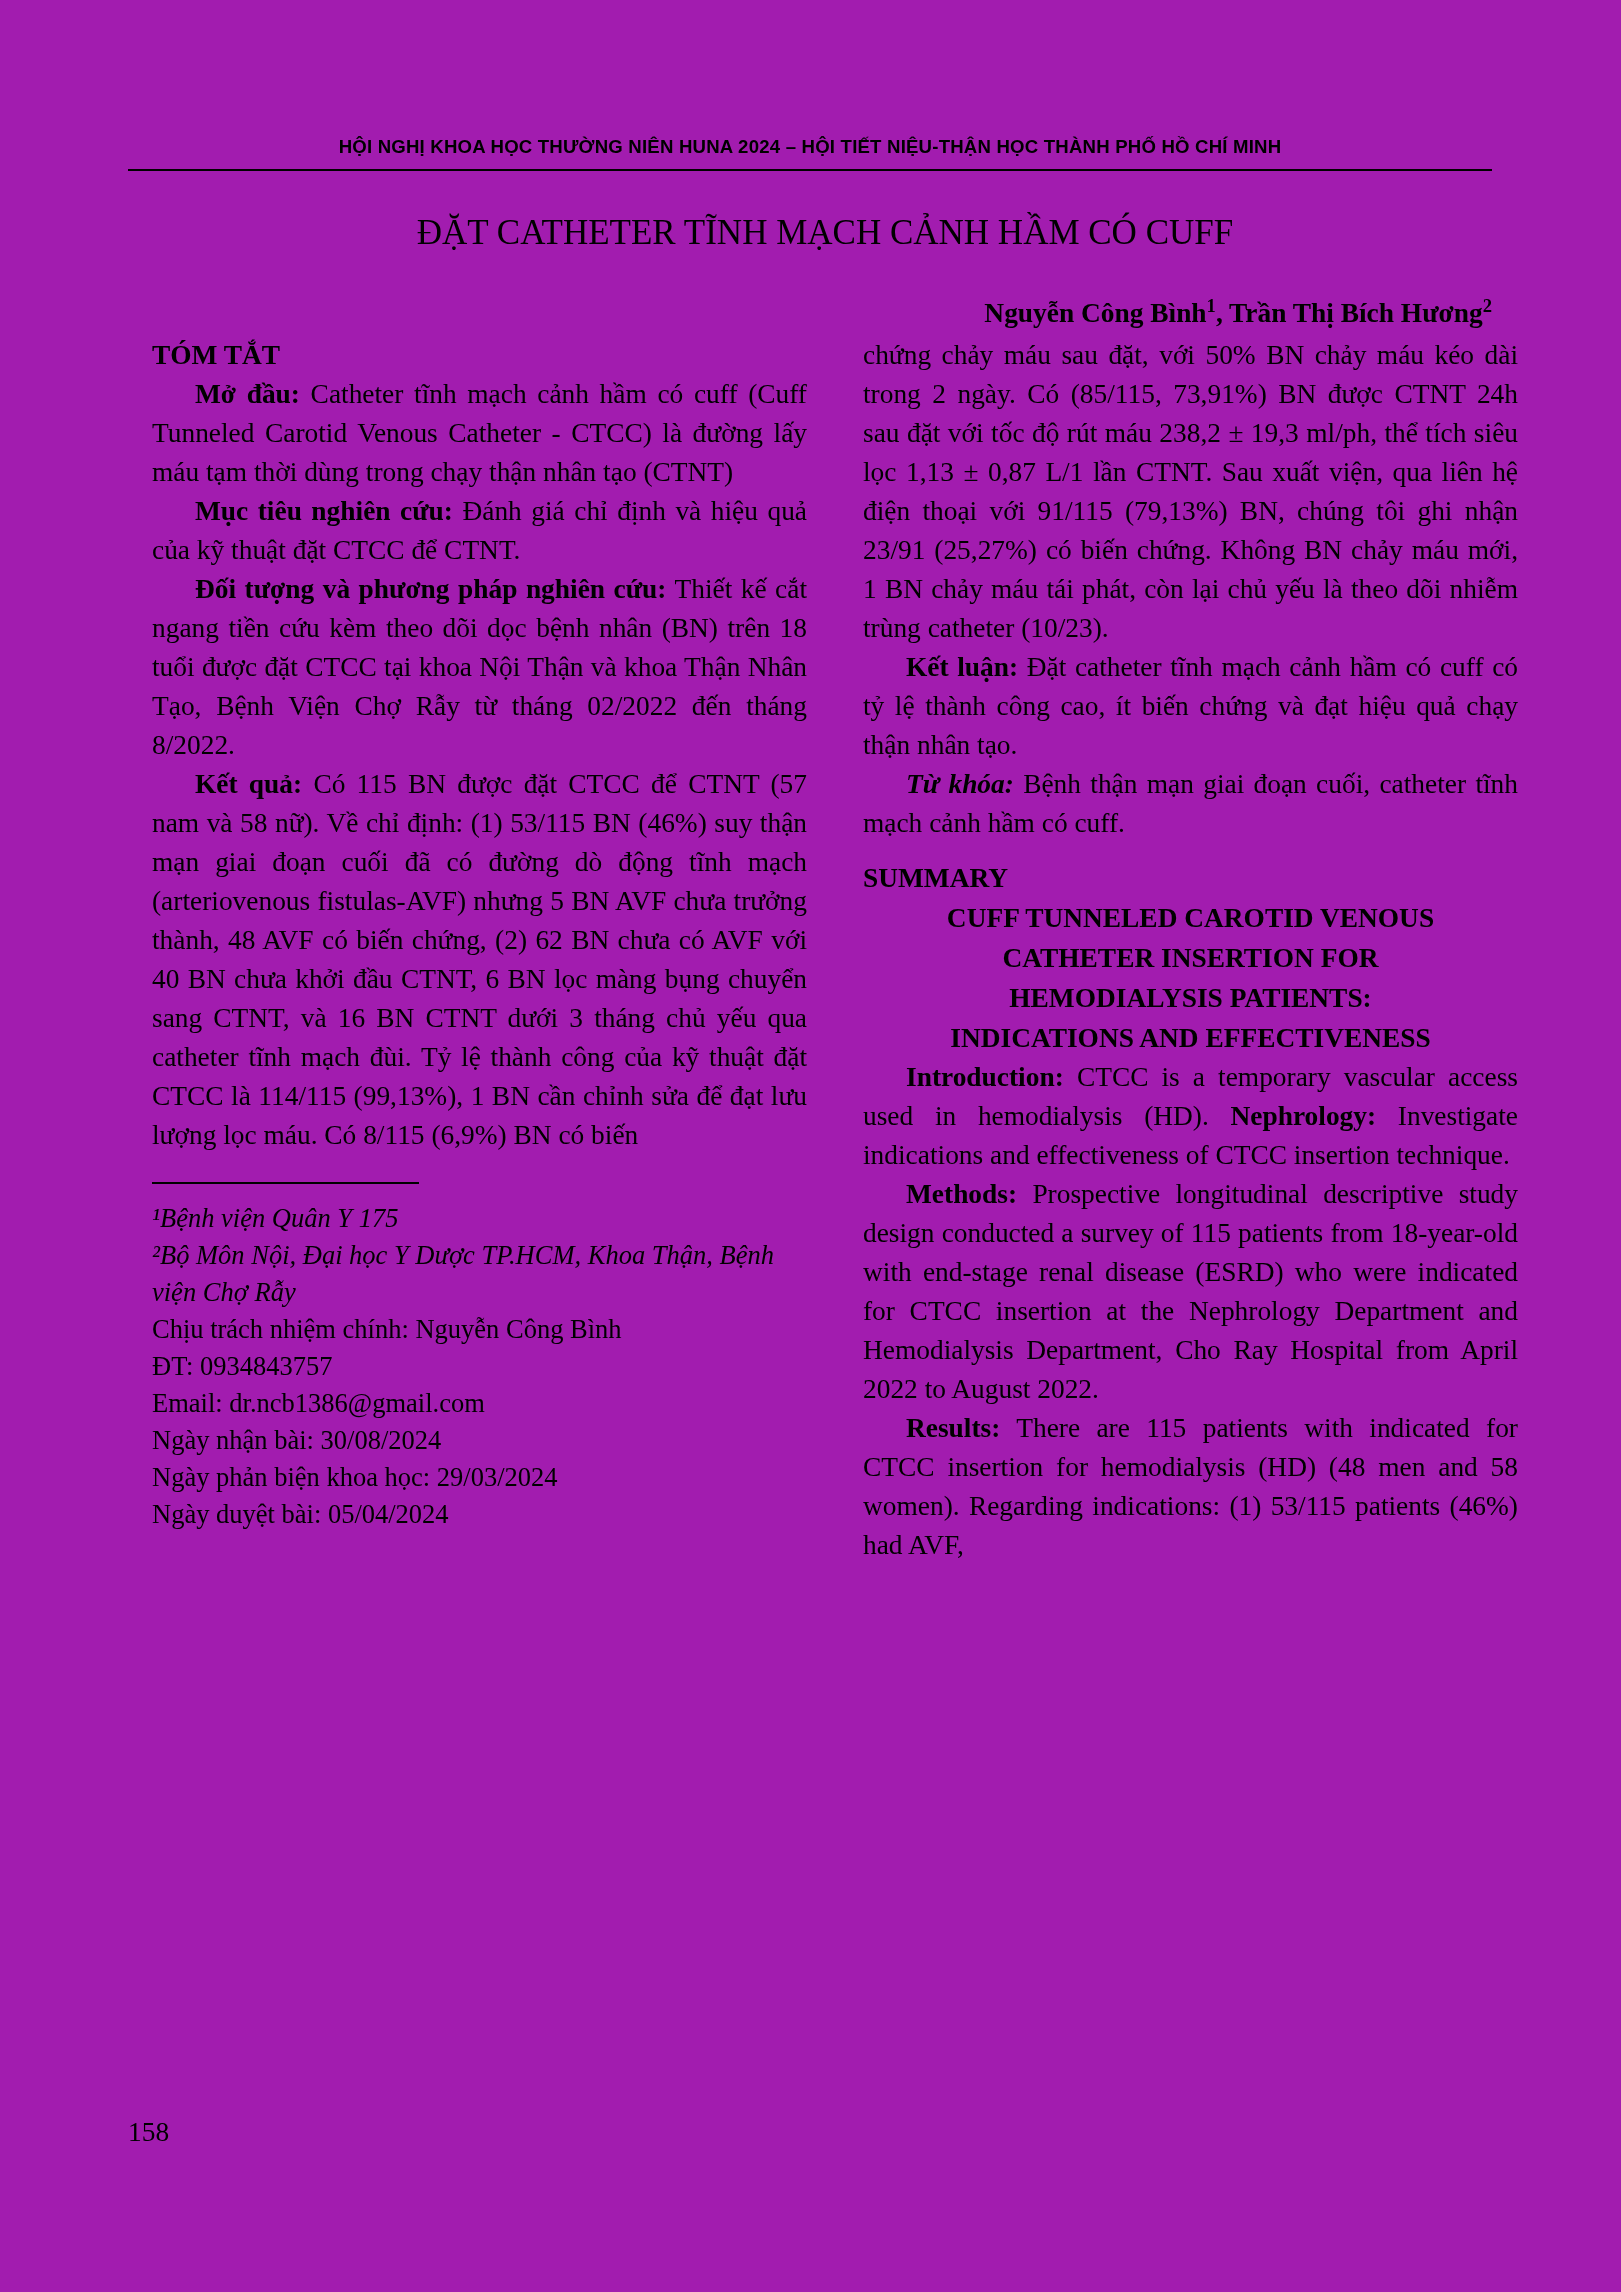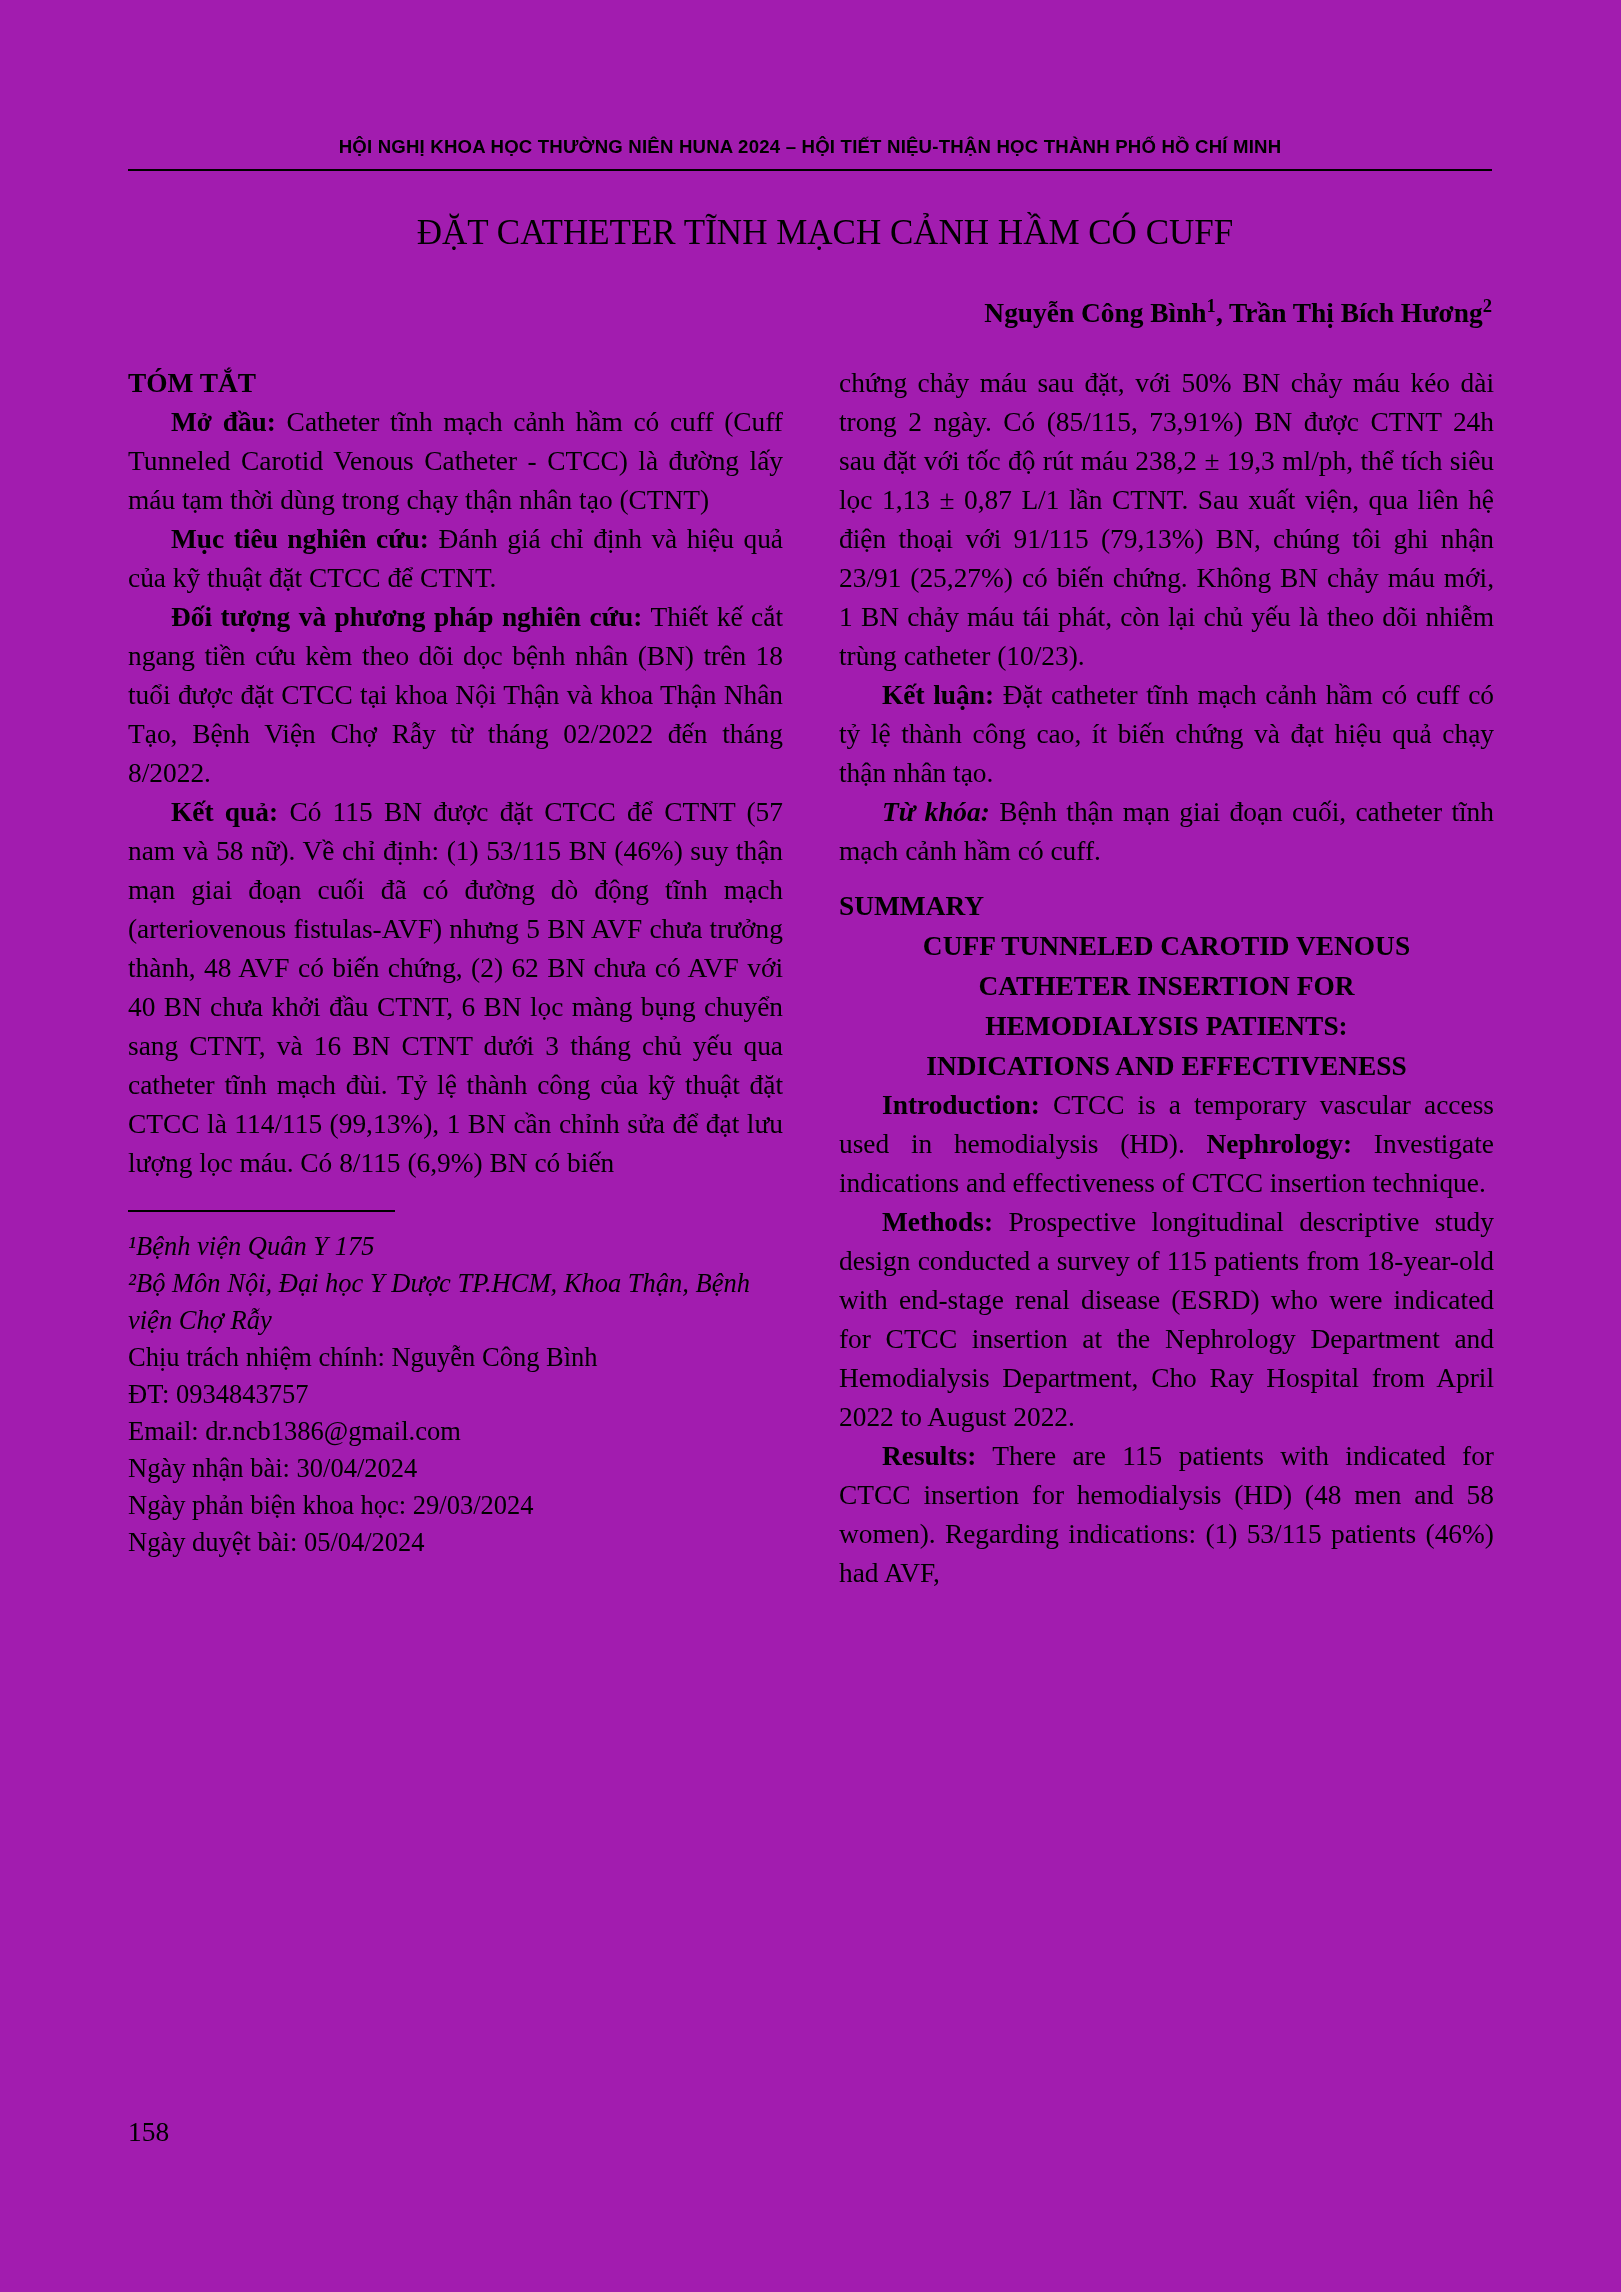--- a/index.html
+++ b/index.html
@@ -36,24 +36,25 @@
   .authors {
     position: absolute;
     top: 295px; left: 128px; width: 1364px;
     text-align: right;
     font-weight: 700;
     font-size: 27.4px;
   }
   .authors sup { font-size: 18.6px; }
   .col {
     position: absolute;
-    top: 364px;
+    top: 336px;
     width: 655px;
     font-size: 27.4px;
     line-height: 39px;
+    margin-left: 24px;
   }
   .col-left  { left: 128px; }
   .col-right { left: 839px; }
   .section-heading {
     margin: 0;
     font-size: 27.4px;
     font-weight: 700;
     line-height: 39px;
   }
   .para {
@@ -115,21 +116,21 @@
 
     <p class="para"><b class="lead">Kết quả:</b> <span>Có 115 BN được đặt CTCC để CTNT (57 nam và 58 nữ). Về chỉ định: (1) 53/115 BN (46%) suy thận mạn giai đoạn cuối đã có đường dò động tĩnh mạch (arteriovenous fistulas-AVF) nhưng 5 BN AVF chưa trưởng thành, 48 AVF có biến chứng, (2) 62 BN chưa có AVF với 40 BN chưa khởi đầu CTNT, 6 BN lọc màng bụng chuyển sang CTNT, và 16 BN CTNT dưới 3 tháng chủ yếu qua catheter tĩnh mạch đùi. Tỷ lệ thành công của kỹ thuật đặt CTCC là 114/115 (99,13%), 1 BN cần chỉnh sửa để đạt lưu lượng lọc máu. Có 8/115 (6,9%) BN có biến</span></p>
 
     <div class="footnotes">
       <div class="fn-rule"></div>
       <div class="fn-line italic">¹Bệnh viện Quân Y 175</div>
       <div class="fn-line italic">²Bộ Môn Nội, Đại học Y Dược TP.HCM, Khoa Thận, Bệnh viện Chợ Rẫy</div>
       <div class="fn-line">Chịu trách nhiệm chính: Nguyễn Công Bình</div>
       <div class="fn-line">ĐT: 0934843757</div>
       <div class="fn-line">Email: dr.ncb1386@gmail.com</div>
-      <div class="fn-line">Ngày nhận bài: 30/04/2024</div>
+      <div class="fn-line">Ngày nhận bài: 30/08/2024</div>
       <div class="fn-line">Ngày phản biện khoa học: 29/03/2024</div>
       <div class="fn-line">Ngày duyệt bài: 05/04/2024</div>
     </div>
   </section>
 
   <section class="col col-right">
     <p class="para no-indent">chứng chảy máu sau đặt, với 50% BN chảy máu kéo dài trong 2 ngày. Có (85/115, 73,91%) BN được CTNT 24h sau đặt với tốc độ rút máu 238,2 ± 19,3 ml/ph, thể tích siêu lọc 1,13 ± 0,87 L/1 lần CTNT. Sau xuất viện, qua liên hệ điện thoại với 91/115 (79,13%) BN, chúng tôi ghi nhận 23/91 (25,27%) có biến chứng. Không BN chảy máu mới, 1 BN chảy máu tái phát, còn lại chủ yếu là theo dõi nhiễm trùng catheter (10/23).</p>
 
     <p class="para"><b class="lead">Kết luận:</b> <span>Đặt catheter tĩnh mạch cảnh hầm có cuff có tỷ lệ thành công cao, ít biến chứng và đạt hiệu quả chạy thận nhân tạo.</span></p>
 

